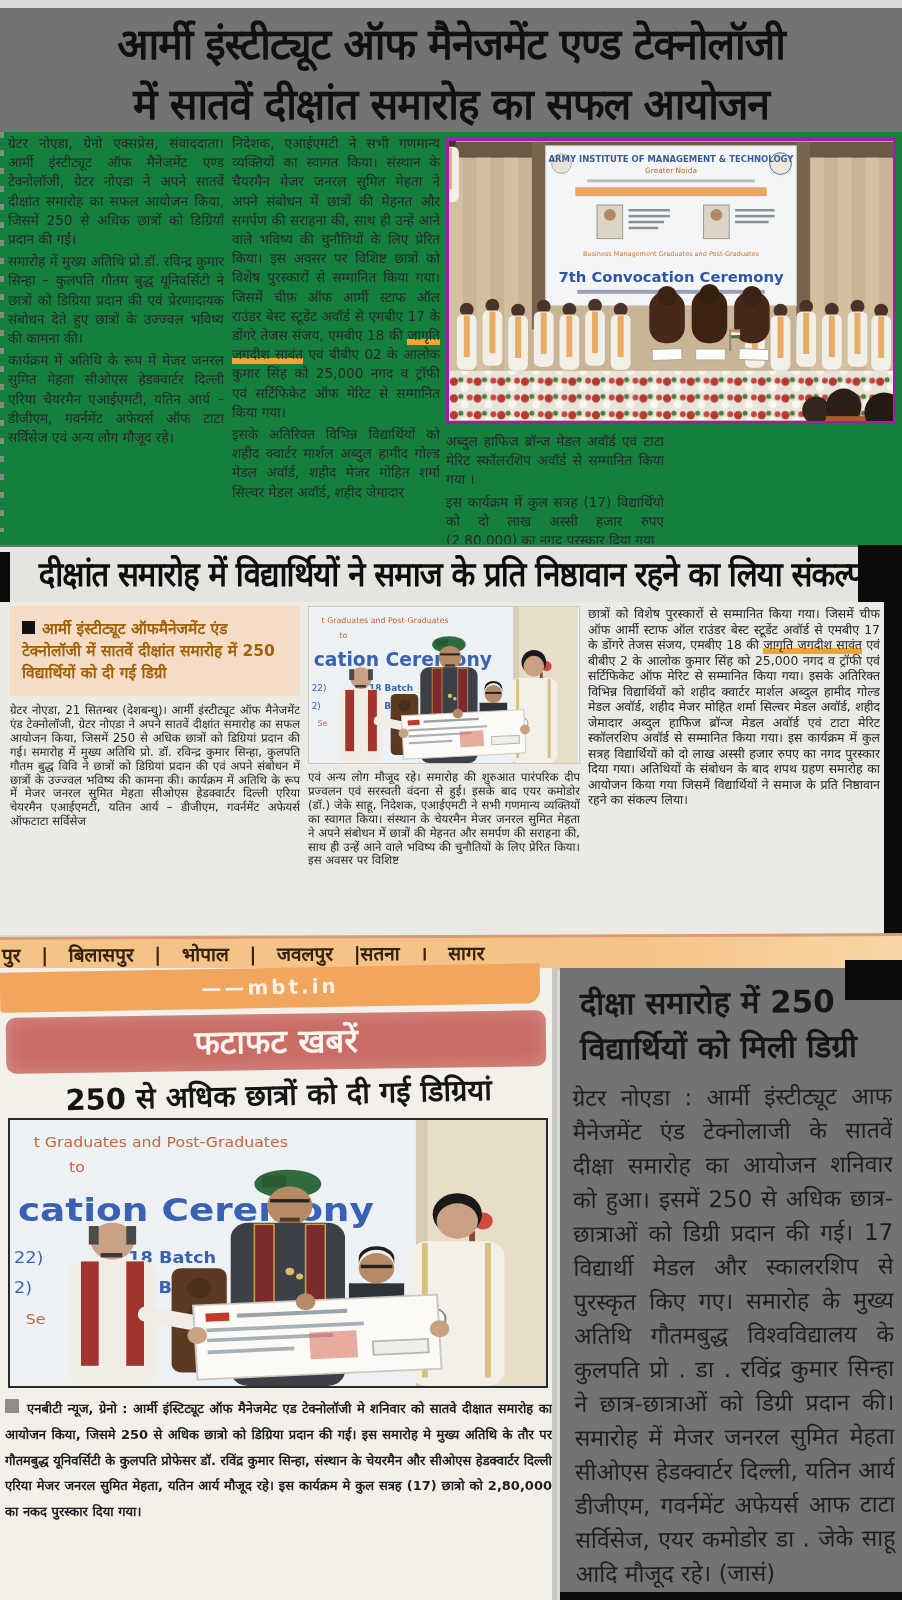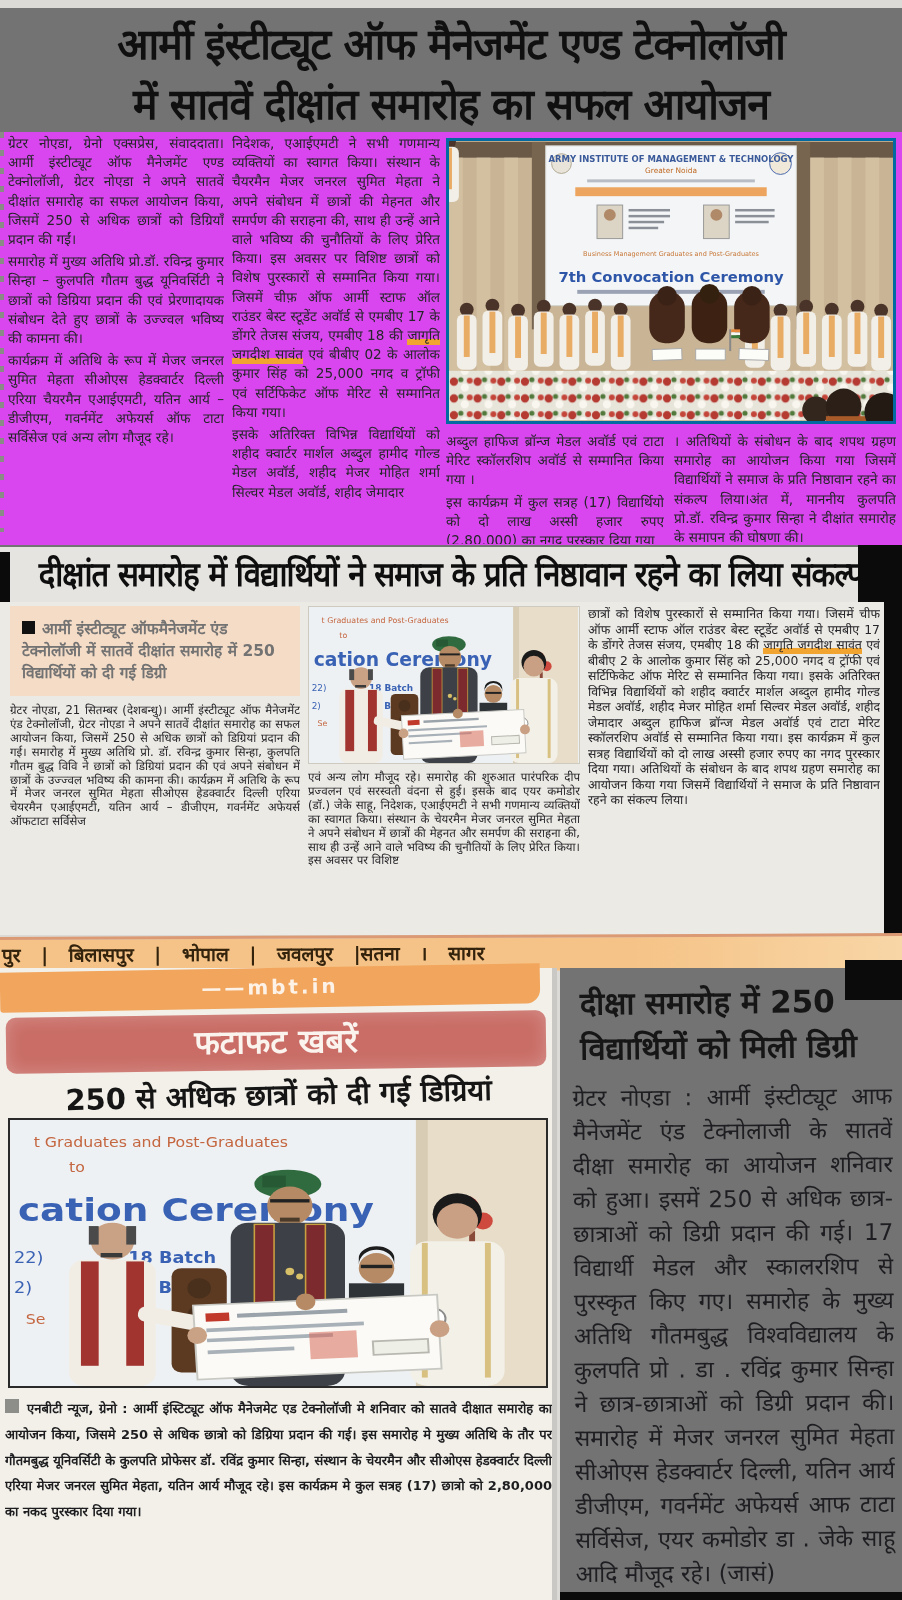--- a/index.html
+++ b/index.html
@@ -4,46 +4,46 @@
 <style>
   html,body{margin:0;padding:0;background:#9a9a96;}
   #page{position:relative;width:902px;height:1600px;margin:0 auto;background:#dbdad6;
         overflow:hidden;font-family:"DejaVu Sans","Liberation Sans",sans-serif;color:#1c1c1c;}
   .abs{position:absolute;}
   
   #hl1{top:8px;left:0;width:902px;height:132px;background:#737373;text-align:center;}
   #hl1 .l{font-size:41px;font-weight:700;line-height:60px;letter-spacing:-1px;color:#101010;
           transform:scaleY(1.04);}
   
-  #a1{top:132px;left:0;width:902px;height:413px;background:#d946ef;}
+  #a1{top:132px;left:0;width:902px;height:413px;background:#15803d;}
   .newsp{font-size:13.6px;line-height:19.2px;text-align:justify;margin:0 0 3px 0;color:#26262a;}
   #a1 .col{position:absolute;top:2px;height:409px;overflow:hidden;}
   #a1-c1{left:8px;width:216px;}
   #a1-c2{left:232px;width:208px;}
-  #a1-photo{position:absolute;left:446px;top:6px;width:450px;height:286px;border:3px solid #0369a1;
+  #a1-photo{position:absolute;left:446px;top:6px;width:450px;height:286px;border:3px solid #a21caf;
             background:#c9b495;box-sizing:border-box;}
   #a1-c3{position:absolute;left:446px;top:300px;width:218px;height:112px;overflow:hidden;}
   #a1-c4{position:absolute;left:674px;top:300px;width:222px;height:112px;overflow:hidden;}
   .hl-mark{background:linear-gradient(#f1a42f,#f1a42f) no-repeat left bottom/100% 6px;padding-bottom:2px;}
   .torn{left:0;top:140px;width:4px;height:400px;
         background:repeating-linear-gradient(#8a8a86 0 6px,transparent 6px 18px);}
   
   #hl2{top:545px;left:0;width:902px;height:57px;background:#e6e4e0;border-top:2px solid #737373;
        text-align:center;}
   #hl2 .t{font-size:31px;font-weight:700;line-height:55px;letter-spacing:-1px;color:#0e0e0e;transform:scaleY(1.1);}
   .blk{background:#0b0b0b;}
   
   #a2{top:602px;left:0;width:902px;height:333px;background:#eceae5;}
   #a2 .col{position:absolute;top:4px;height:325px;overflow:hidden;}
   #a2-c1{left:10px;width:290px;}
   #a2-c2{left:308px;width:272px;}
   #a2-c3{left:588px;width:292px;}
   .newsp2{font-size:11.6px;line-height:13.9px;text-align:justify;margin:0;color:#26262a;}
   #subhead{background:#f5dcc6;padding:12px 10px 12px 12px;margin-bottom:8px;
-           font-size:15.5px;font-weight:700;line-height:22px;color:#737373;}
+           font-size:15.5px;font-weight:700;line-height:22px;color:#a16207;}
   .sq{display:inline-block;width:13px;height:13px;background:#111;margin-right:7px;}
   #a2-photo{width:272px;height:158px;background:#eef1f4;border:1px solid #cfcac0;box-sizing:border-box;margin-bottom:7px;}
   
   #strip{top:935px;left:0;width:902px;height:33px;
          background:linear-gradient(90deg,#f5c387 0 70%,#f8d6a6 100%);
          border-top:3px solid #db9a74;transform:rotate(-0.25deg);}
   #strip .t{font-size:19px;font-weight:700;line-height:30px;color:#33230d;padding-left:2px;word-spacing:14px;}
   
   #nbt{top:968px;left:0;width:557px;height:632px;background:#f2f0e9;border-right:5px solid #c9c8c4;box-sizing:border-box;}
   #nbt-orange{position:absolute;top:0;left:0;width:540px;height:40px;background:#f2a55c;
@@ -252,23 +252,20 @@
         <circle cx="400" cy="268" r="18" fill="#2b1f17"></circle>
         <rect x="382" y="278" width="60" height="10" fill="#a85a28"></rect>
         <circle cx="441" cy="274" r="20" fill="#241a14"></circle>
       </svg>
     </div>
 
     <div id="a1-c3">
       <p class="newsp">अब्दुल हाफिज ब्रॉन्ज मेडल अवॉर्ड एवं टाटा मेरिट स्कॉलरशिप अवॉर्ड से सम्मानित किया गया ।</p>
       <p class="newsp">इस कार्यक्रम में कुल सत्रह (17) विद्यार्थियो को दो लाख अस्सी हजार रुपए (2,80,000) का नगद पुरस्कार दिया गया</p>
     </div>
-    <div id="a1-c4">
-      <p class="newsp">। अतिथियों के संबोधन के बाद शपथ ग्रहण समारोह का आयोजन किया गया जिसमें विद्यार्थियों ने समाज के प्रति निष्ठावान रहने का संकल्प लिया।अंत में, माननीय कुलपति प्रो.डॉ. रविन्द्र कुमार सिन्हा ने दीक्षांत समारोह के समापन की घोषणा की।</p>
-    </div>
   </div>
 
   <div id="hl2" class="abs">
     <div class="t">दीक्षांत समारोह में विद्यार्थियों ने समाज के प्रति निष्ठावान रहने का लिया संकल्प</div>
   </div>
   <div class="abs blk" style="left:0;top:552px;width:10px;height:50px"></div>
   <div class="abs blk" style="left:858px;top:545px;width:44px;height:57px"></div>
 
   <div id="a2" class="abs">
     <div id="a2-c1" class="col">

